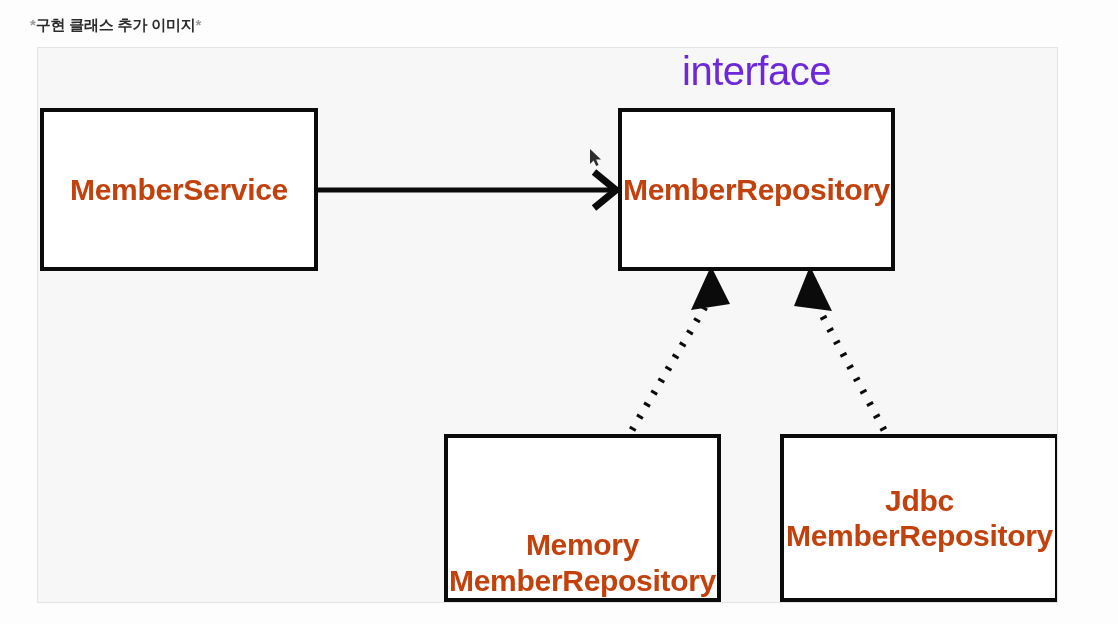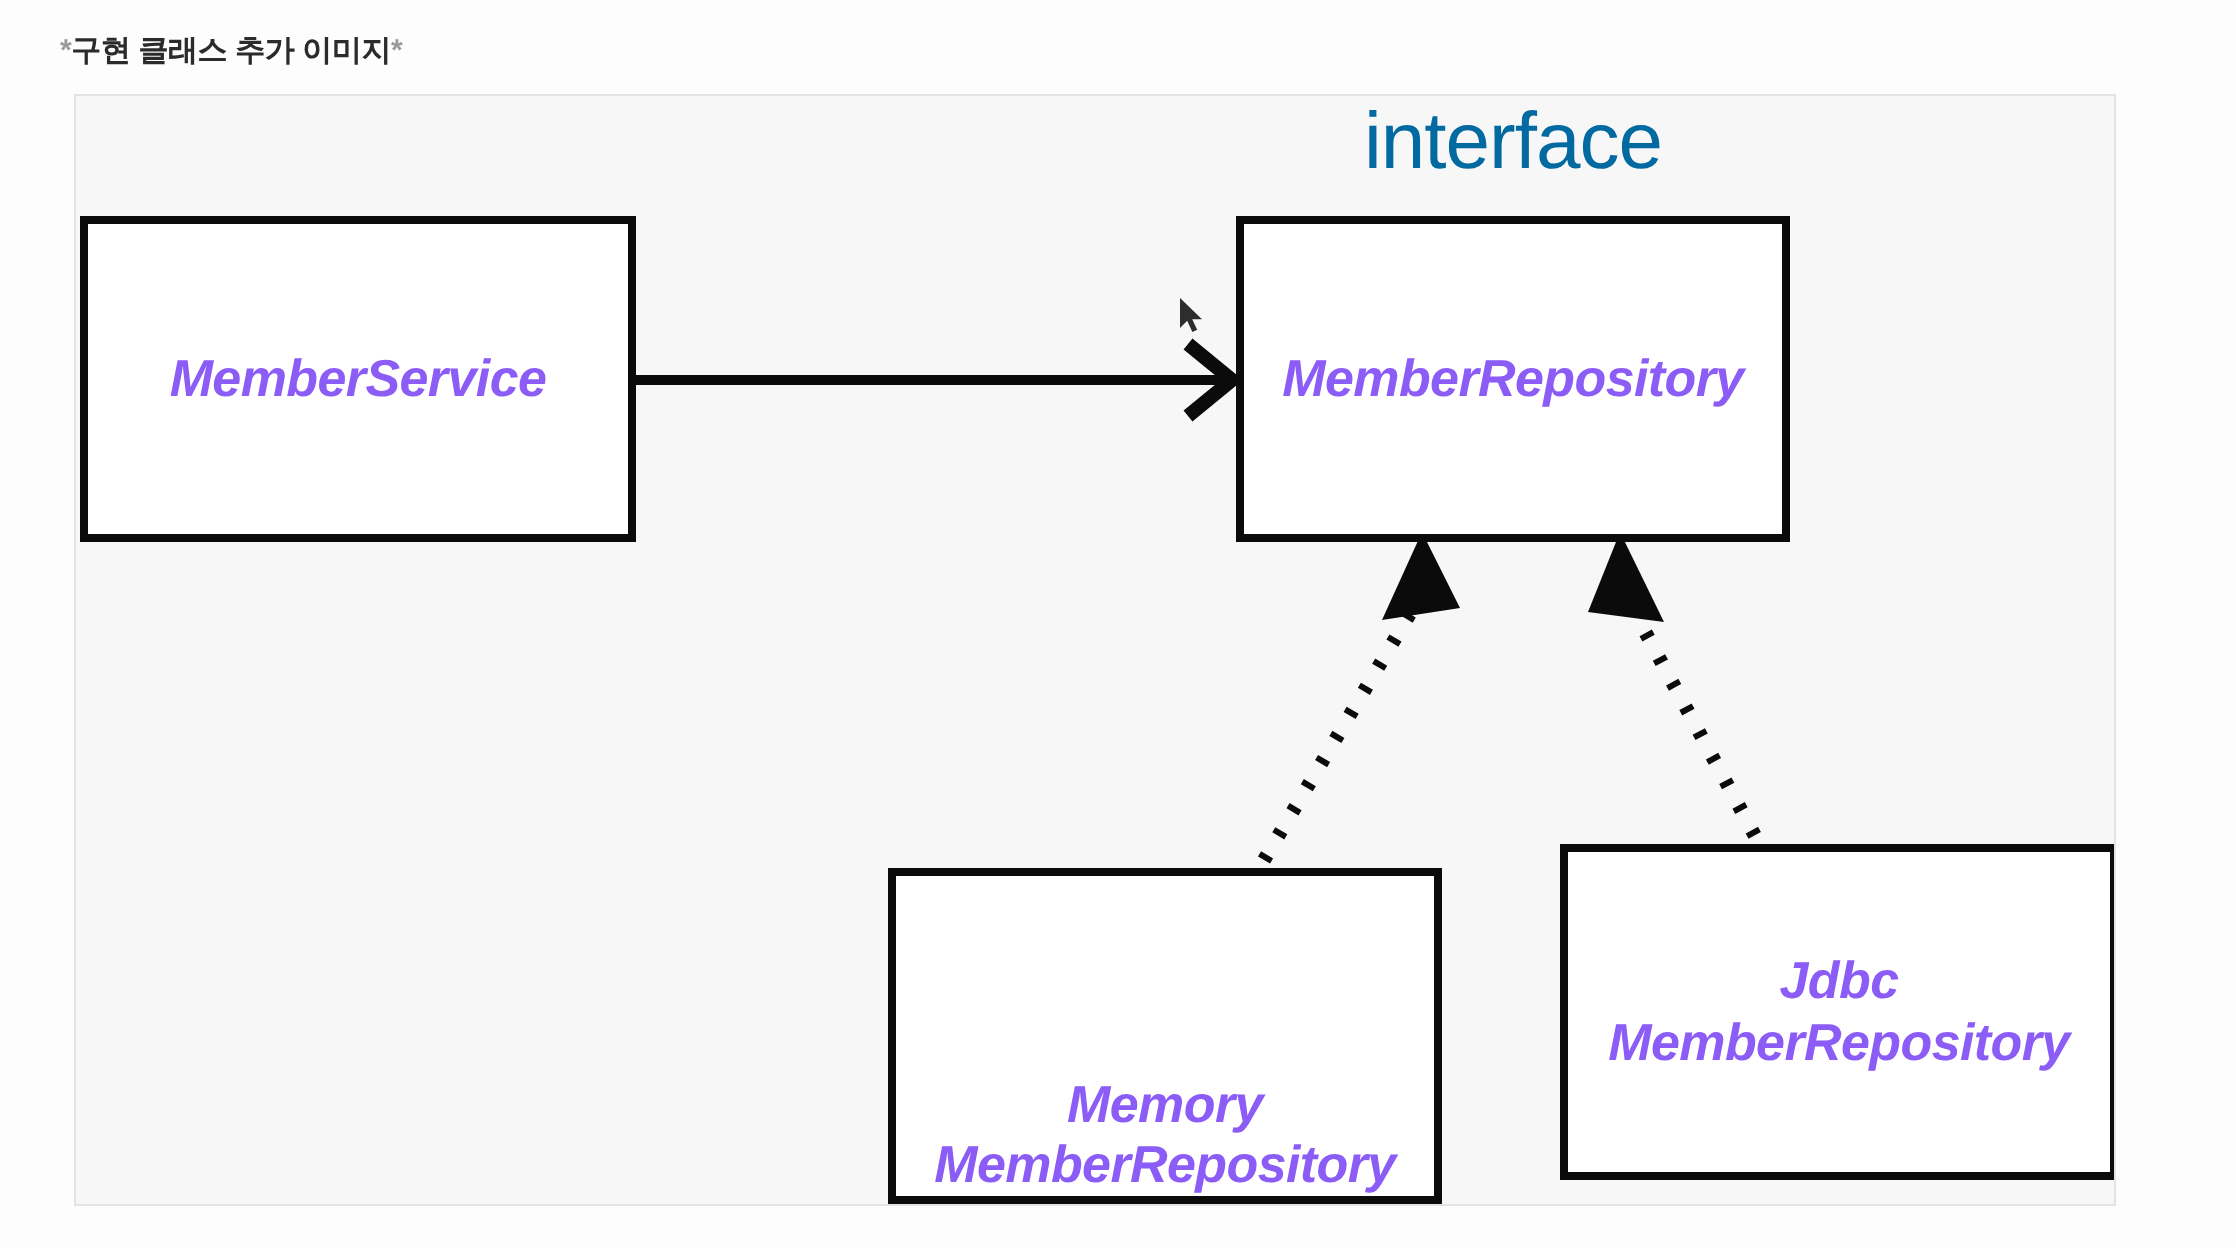--- a/index.html
+++ b/index.html
@@ -51,27 +51,26 @@
     position: absolute;
     background: #ffffff;
     border: 4px solid #0b0b0b;
     box-sizing: border-box;
     display: flex;
     align-items: center;
     justify-content: center;
     text-align: center;
   }
   .uml-box .label {
-    font-size: 26px;
+    font-size: 30px;
     font-weight: bold;
-    color: #8b5cf6;
+    color: #c2410c;
     line-height: 1.18;
     letter-spacing: -0.3px;
     white-space: pre-line;
-    font-style: italic;
   }
   #box-member-service {
     left: 2px;
     top: 60px;
     width: 278px;
     height: 163px;
   }
   #box-member-repository {
     left: 580px;
     top: 60px;
@@ -80,33 +79,33 @@
   }
   #box-memory-repository {
     left: 406px;
     top: 386px;
     width: 277px;
     height: 168px;
     align-items: flex-end;
   }
   #box-jdbc-repository {
     left: 742px;
-    top: 374px;
+    top: 386px;
     width: 279px;
     height: 168px;
   }
   #interface-stereotype {
     position: absolute;
     left: 580px;
     top: 3px;
     width: 277px;
     text-align: center;
     font-size: 40px;
     font-weight: normal;
-    color: #0369a1;
+    color: #6d28d9;
     letter-spacing: -0.5px;
     line-height: 1;
   }
   #edges {
     position: absolute;
     left: 0;
     top: 0;
     width: 1021px;
     height: 556px;
     pointer-events: none;

